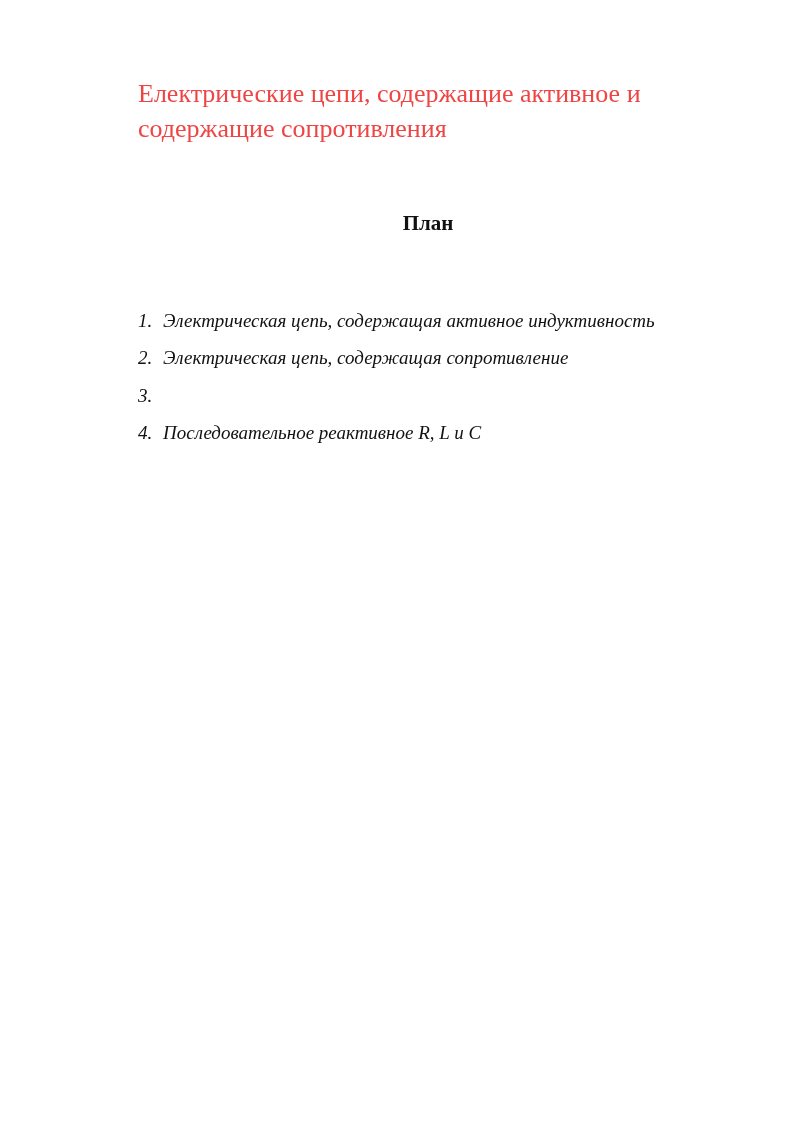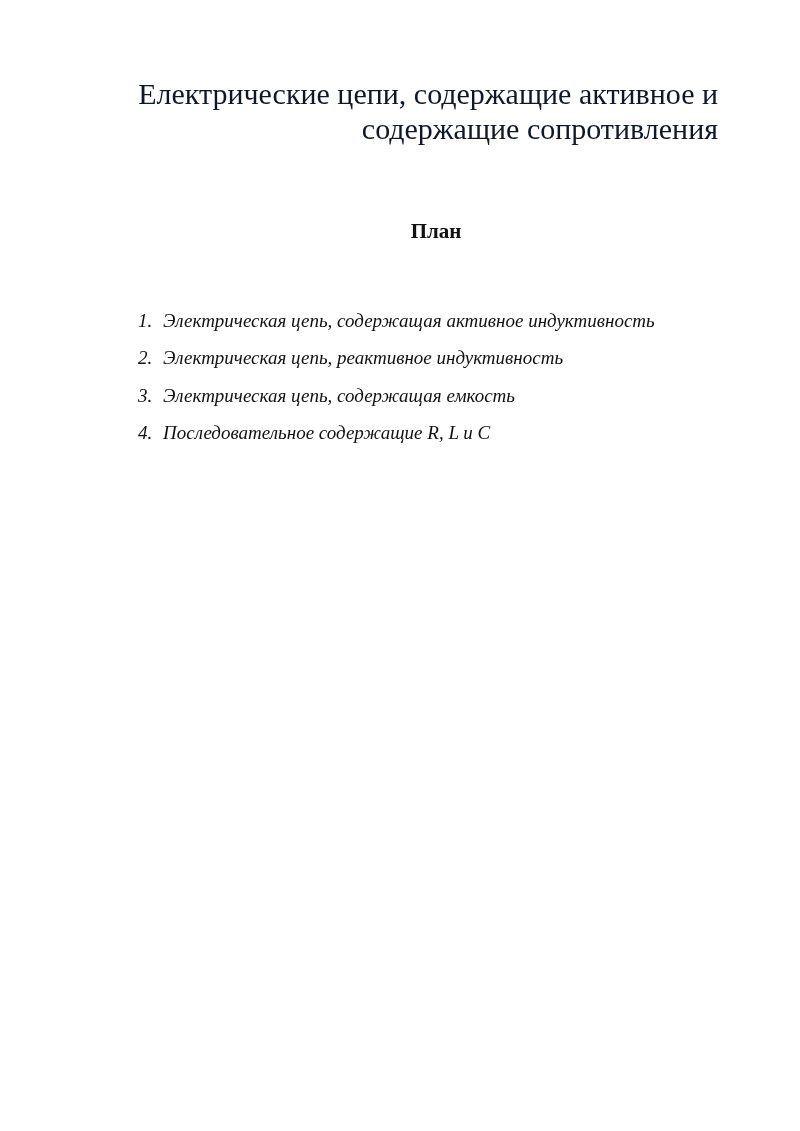--- a/index.html
+++ b/index.html
@@ -28,33 +28,33 @@
       left: 138px;
       width: 580px;
       top: 0;
     }
     .title {
       position: absolute;
       top: 76px;
       left: 0;
       width: 580px;
       margin: 0;
-      text-align: right;
+      text-align: left;
       font-weight: normal;
-      font-size: 30px;
+      font-size: 26px;
       line-height: 35px;
-      color: #0f172a;
+      color: #ef4444;
       font-family: "Liberation Serif", serif;
     }
     .plan-heading {
       position: absolute;
       top: 209px;
       left: 0;
       width: 580px;
-      margin: 8px;
+      margin: 0;
       text-align: center;
       font-weight: bold;
       font-size: 21px;
       line-height: 28px;
       color: #111111;
       font-family: "Liberation Serif", serif;
     }
     .plan-list {
       position: absolute;
       top: 307px;
@@ -97,26 +97,25 @@
 
     <h2 class="plan-heading">План</h2>
 
     <ol class="plan-list">
       <li class="plan-item">
         <span class="plan-num">1.</span>
         <span class="plan-text">Электрическая цепь, содержащая активное индуктивность</span>
       </li>
       <li class="plan-item">
         <span class="plan-num">2.</span>
-        <span class="plan-text">Электрическая цепь, реактивное индуктивность</span>
+        <span class="plan-text">Электрическая цепь, содержащая сопротивление</span>
       </li>
       <li class="plan-item">
         <span class="plan-num">3.</span>
-        <span class="plan-text">Электрическая цепь, содержащая емкость</span>
       </li>
       <li class="plan-item">
         <span class="plan-num">4.</span>
-        <span class="plan-text">Последовательное содержащие R, L и C</span>
+        <span class="plan-text">Последовательное реактивное R, L и C</span>
       </li>
     </ol>
 
   </div>
 </div>
 
 </body></html>

